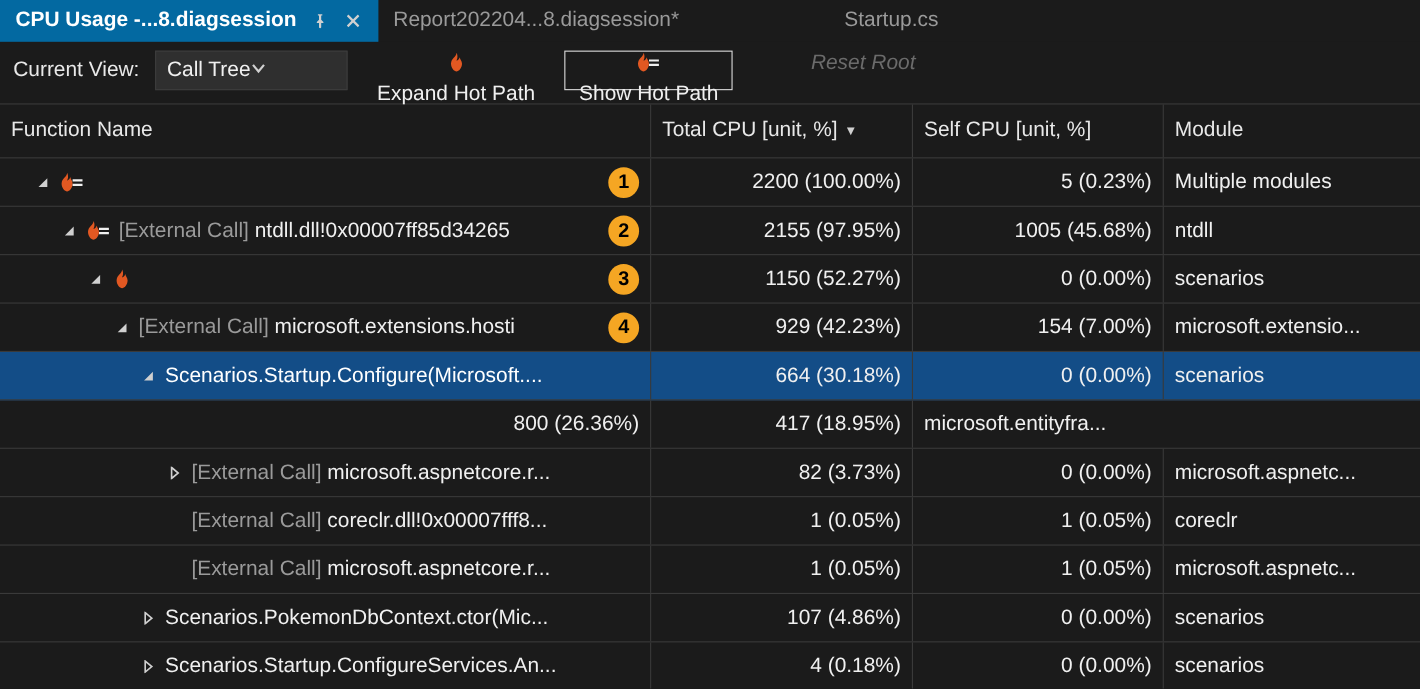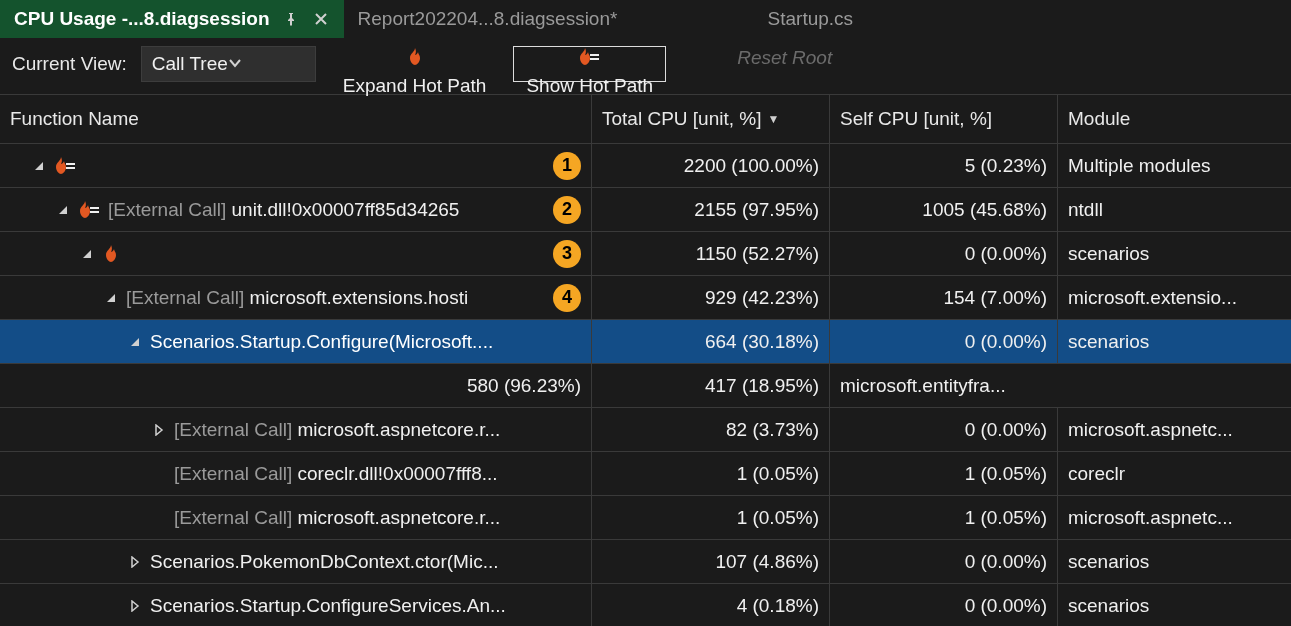--- a/index.html
+++ b/index.html
@@ -20,21 +20,21 @@
   .tab {
     display: flex; align-items: center;
     padding: 0 14px;
     color: #9a9a9a;
     gap: 12px;
     white-space: nowrap;
     overflow: hidden;
     cursor: pointer;
   }
   .tab.active {
-    background: #14532d;
+    background: #0369a1;
     color: #ffffff;
     font-weight: 600;
   }
   .tab .pin, .tab .close {
     width: 18px; height: 18px;
     display: inline-flex; align-items: center; justify-content: center;
     color: #d0d0d0;
   }
   
   .toolbar {
@@ -228,21 +228,21 @@
             <svg width="12" height="12" viewBox="0 0 12 12">
               <path d="M10 2 L10 10 L2 10 Z" fill="currentColor"></path>
             </svg>
           </span>
           <span class="flame">
             <svg width="24" height="20" viewBox="0 0 24 20">
               <path d="M7 1c0 4-5 5-5 10 0 4 3 7 5 7s5-3 5-7c0-3-2-4-2-6 0 0-1 3-3 3 0 0 2-3 0-7z" fill="#e25822"></path>
               <path d="M12 8h9M12 12h9" stroke="#f0f0f0" stroke-width="2" fill="none"></path>
             </svg>
           </span>
-          <span class="fn-text muted"><span class="muted">[External Call] </span><span style="color:#f0f0f0">unit.dll!0x00007ff85d34265</span></span>
+          <span class="fn-text muted"><span class="muted">[External Call] </span><span style="color:#f0f0f0">ntdll.dll!0x00007ff85d34265</span></span>
           <span class="annot">2</span>
         </div>
         <div class="cell num">2155 (97.95%)</div>
         <div class="cell num">1005 (45.68%)</div>
         <div class="cell">ntdll</div>
       </div>
       <div class="row">
         <div class="cell fn-cell">
           <span class="indent" style="width: 62px;"></span>
           <span class="expander">
@@ -284,21 +284,21 @@
               <path d="M10 2 L10 10 L2 10 Z" fill="currentColor"></path>
             </svg>
           </span>
           <span class="fn-text" style="color: rgb(255, 255, 255);">Scenarios.Startup.Configure(Microsoft....</span>
         </div>
         <div class="cell num">664 (30.18%)</div>
         <div class="cell num">0 (0.00%)</div>
         <div class="cell">scenarios</div>
       </div>
       <div class="row">
-        <div class="cell num">580 (96.23%)</div>
+        <div class="cell num">800 (26.36%)</div>
         <div class="cell num">417 (18.95%)</div>
         <div class="cell">microsoft.entityfra...</div>
       </div>
       <div class="row">
         <div class="cell fn-cell">
           <span class="indent" style="width: 134px;"></span>
           <span class="expander">
             <svg width="12" height="12" viewBox="0 0 12 12">
               <path d="M3 1 L9 6 L3 11 Z" fill="none" stroke="currentColor" stroke-width="1.5"></path>
             </svg>

